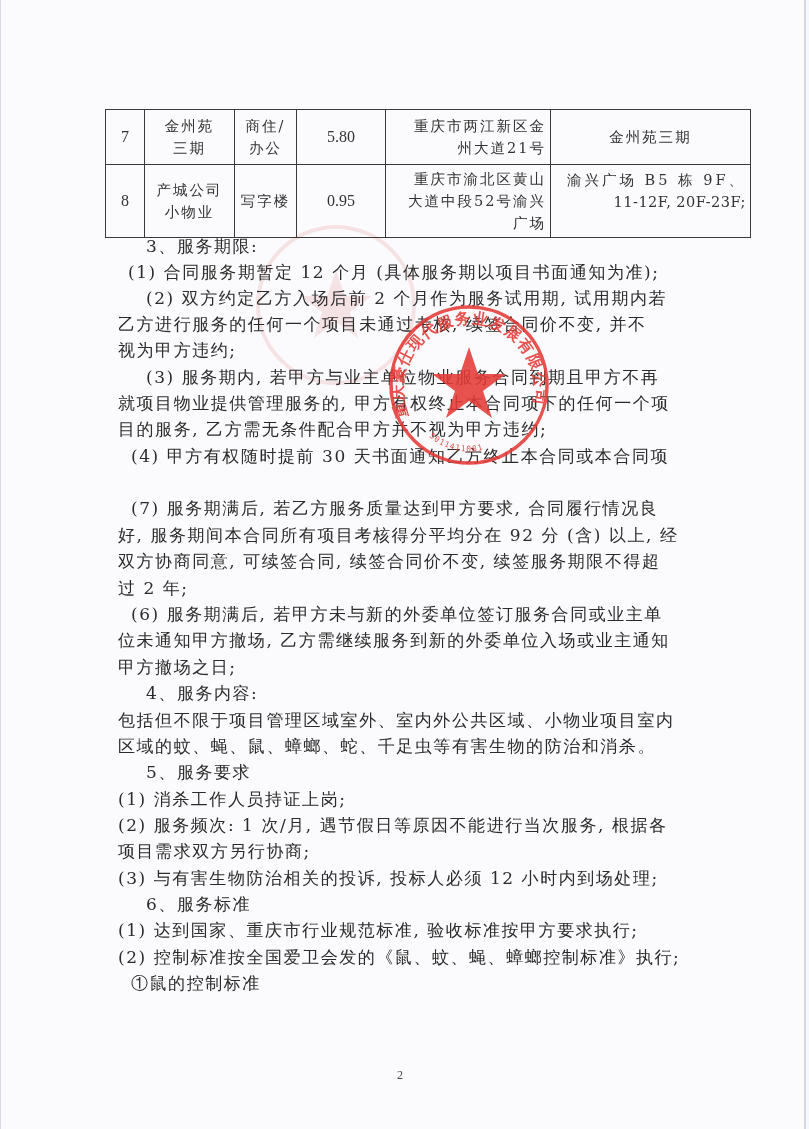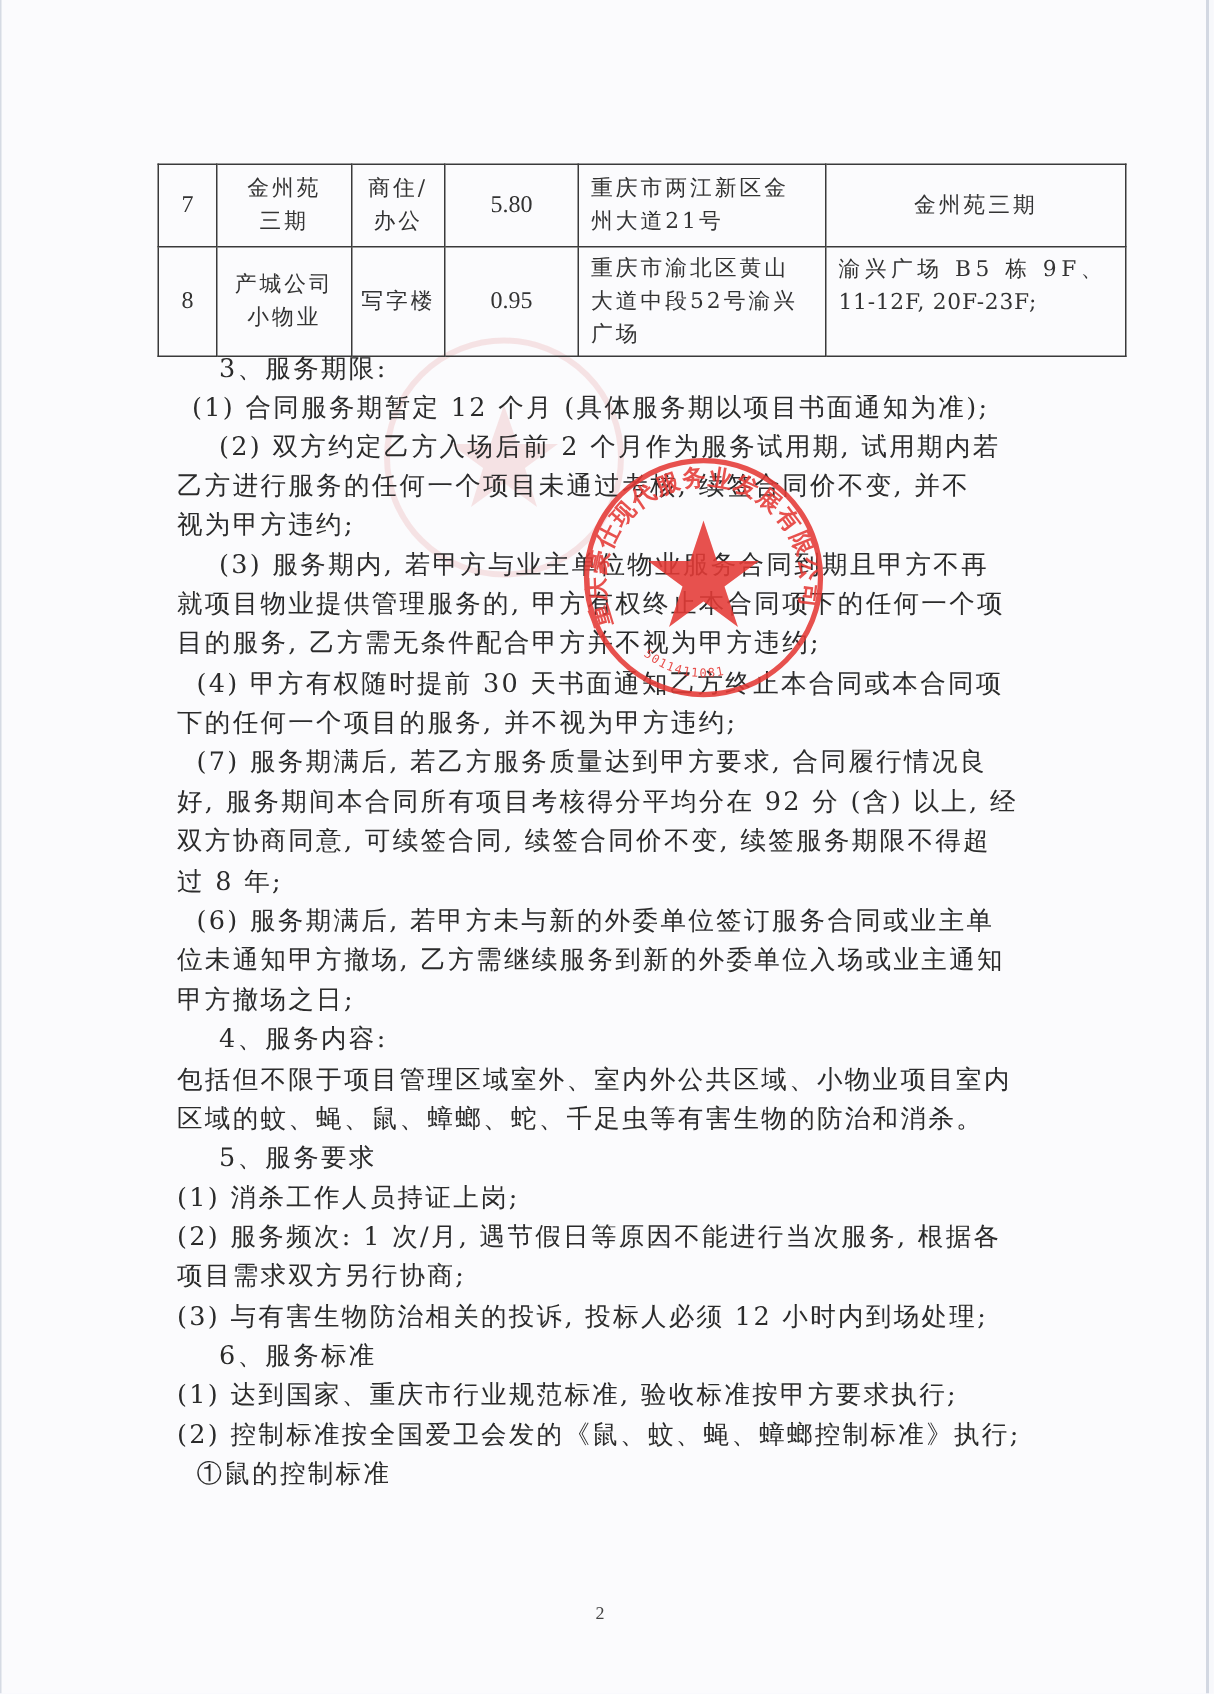--- a/index.html
+++ b/index.html
@@ -26,21 +26,21 @@
   }
   table.grid td {
     border: 1.3px solid #3a3a3a;
     text-align: center;
     vertical-align: middle;
     line-height: 22px;
     padding: 0 4px;
     letter-spacing: 2px;
   }
   table.grid td.num { font-family: "Liberation Serif", serif; letter-spacing: 0; font-size: 16px; }
-  table.grid td.left { text-align: left; padding-left: 8px; }
+  table.grid td.left { text-align: right; padding-left: 8px; }
   .c1 { width: 30px; } .c2 { width: 81px; margin-left: 48px; } .c3 { width: 53px; }
   .c4 { width: 80px; } .c5 { width: 152px; } .c6 { width: 187px; }
   tr.r7 td { height: 54px; }
   tr.r8 td { height: 68px; }
 
   .line {
     position: absolute;
     font-size: 17px;
     line-height: 20px;
     white-space: nowrap;
@@ -87,25 +87,24 @@
 
   <div class="line" style="left:145px;top:236px">3、服务期限:</div>
   <div class="line" style="left:127px;top:262px">(1) 合同服务期暂定 12 个月 (具体服务期以项目书面通知为准);</div>
   <div class="line" style="left:145px;top:288px">(2) 双方约定乙方入场后前 2 个月作为服务试用期, 试用期内若</div>
   <div class="line" style="left:117px;top:314px">乙方进行服务的任何一个项目未通过考核, 续签合同价不变, 并不</div>
   <div class="line" style="left:117px;top:340px">视为甲方违约;</div>
   <div class="line" style="left:145px;top:367px">(3) 服务期内, 若甲方与业主单位物业服务合同到期且甲方不再</div>
   <div class="line" style="left:117px;top:393px">就项目物业提供管理服务的, 甲方有权终止本合同项下的任何一个项</div>
   <div class="line" style="left:117px;top:419px">目的服务, 乙方需无条件配合甲方并不视为甲方违约;</div>
   <div class="line" style="left:130px;top:446px">(4) 甲方有权随时提前 30 天书面通知乙方终止本合同或本合同项</div>
-  <div class="line" style="left:117px;top:472px">下的任何一个项目的服务, 并不视为甲方违约;</div>
   <div class="line" style="left:130px;top:498px">(7) 服务期满后, 若乙方服务质量达到甲方要求, 合同履行情况良</div>
   <div class="line" style="left:117px;top:525px">好, 服务期间本合同所有项目考核得分平均分在 92 分 (含) 以上, 经</div>
   <div class="line" style="left:117px;top:551px">双方协商同意, 可续签合同, 续签合同价不变, 续签服务期限不得超</div>
-  <div class="line" style="left:117px;top:578px">过 8 年;</div>
+  <div class="line" style="left:117px;top:578px">过 2 年;</div>
   <div class="line" style="left:130px;top:604px">(6) 服务期满后, 若甲方未与新的外委单位签订服务合同或业主单</div>
   <div class="line" style="left:117px;top:630px">位未通知甲方撤场, 乙方需继续服务到新的外委单位入场或业主通知</div>
   <div class="line" style="left:117px;top:657px">甲方撤场之日;</div>
   <div class="line" style="left:145px;top:683px">4、服务内容:</div>
   <div class="line" style="left:117px;top:736px">区域的蚊、蝇、鼠、蟑螂、蛇、千足虫等有害生物的防治和消杀。</div>
   <div class="line" style="left:117px;top:710px">包括但不限于项目管理区域室外、室内外公共区域、小物业项目室内</div>
   <div class="line" style="left:145px;top:762px">5、服务要求</div>
   <div class="line" style="left:117px;top:789px">(1) 消杀工作人员持证上岗;</div>
   <div class="line" style="left:117px;top:815px">(2) 服务频次: 1 次/月, 遇节假日等原因不能进行当次服务, 根据各</div>
   <div class="line" style="left:117px;top:841px">项目需求双方另行协商;</div>

